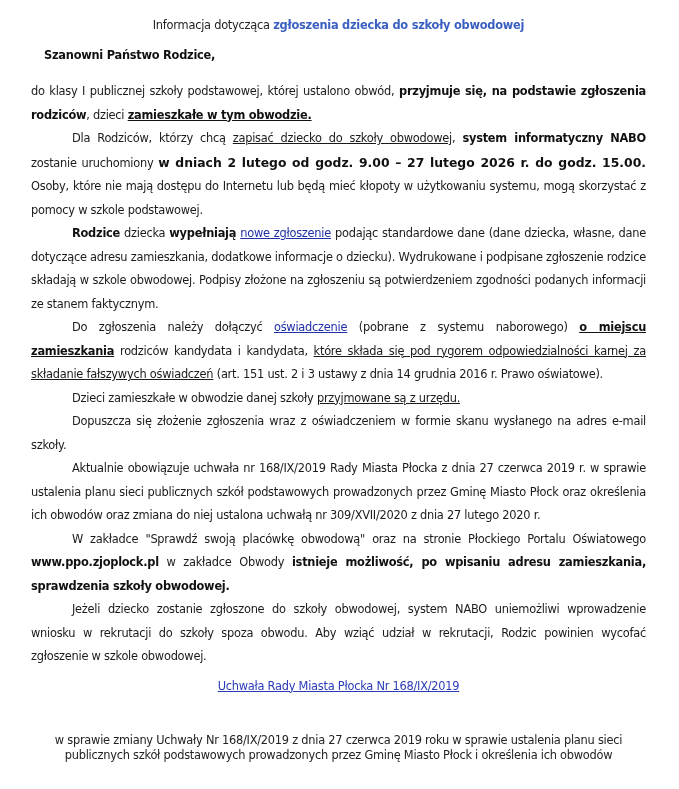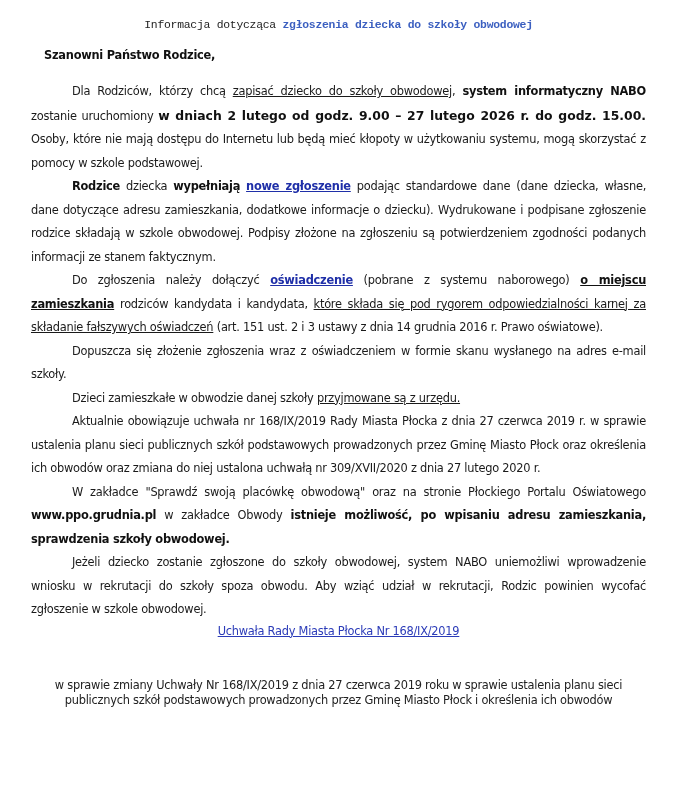--- a/index.html
+++ b/index.html
@@ -3,57 +3,58 @@
 <meta charset="utf-8">
 <style>
   html, body { margin: 0; padding: 0; background: #ffffff; }
   body {
     width: 679px; height: 789px; overflow: hidden;
     font-family: "DejaVu Sans", sans-serif;
     font-size: 11.4px; color: #1a1a1a;
     letter-spacing: -0.25px;
   }
   .page { padding: 16px 33px 0 31px; }
-  .header { text-align: center; line-height: 18px; margin: 0 0 12px 0; color: #222; font-family: Liberation Mono, monospace; }
+  .header { text-align: center; line-height: 18px; margin: 0 0 12px 0; color: #222; }
   .header .hl { color: #3b5fc0; font-weight: bold; }
   .greeting { font-weight: bold; margin: 0 0 16px 13px; line-height: 18px; color: #111; }
   p.j { margin: 0; text-align: justify; line-height: 23.5px; text-indent: 41px; }
   p.j.noindent { text-indent: 0; }
   b { font-weight: bold; color: #111; }
   u { text-decoration: underline; }
-  .lnk { color: #1f2fa8; text-decoration: underline; font-weight: bold; }
-  .doclink-block { text-align: center; line-height: 15px; margin-top: 2px; color: #222; }
+  .lnk { color: #1f2fa8; text-decoration: underline; font-weight: normal; }
+  .doclink-block { text-align: center; line-height: 15px; margin-top: 10px; color: #222; }
   .doclink-block + .doclink-block { margin-top: 24px; }
   .doclink { color: #2b3bb8; text-decoration: underline; }
 </style>
 </head>
 <body>
 
 <div class="page">
 
   <div class="header">
     <span>Informacja dotycząca </span><span class="hl">zgłoszenia dziecka do szkoły obwodowej</span><br>
   </div>
 
   <div class="greeting">Szanowni Państwo Rodzice,</div>
 
+  <p class="j noindent"><span>do klasy I publicznej szkoły podstawowej, której ustalono obwód, </span><b>przyjmuje się, na podstawie zgłoszenia rodziców</b><span>, dzieci </span><b><u>zamieszkałe w tym obwodzie.</u></b></p>
 
   <p class="j"><span>Dla Rodziców, którzy chcą </span><u>zapisać dziecko do szkoły obwodowej</u><span>, </span><b>system informatyczny NABO</b><span> zostanie uruchomiony  </span><b style="font-size:12.4px;letter-spacing:0;">w dniach 2 lutego od godz. 9.00 – 27 lutego 2026 r. do godz. 15.00.</b><span> Osoby, które nie mają dostępu do Internetu lub będą mieć kłopoty w użytkowaniu systemu, mogą skorzystać z pomocy w szkole podstawowej.</span></p>
 
   <p class="j"><b>Rodzice</b><span> dziecka </span><b>wypełniają</b><span> </span><a class="lnk" href="#">nowe zgłoszenie</a><span> podając standardowe dane (dane dziecka, własne, dane dotyczące adresu zamieszkania, dodatkowe informacje o dziecku). Wydrukowane i podpisane zgłoszenie rodzice składają w szkole obwodowej. Podpisy złożone na zgłoszeniu są potwierdzeniem zgodności podanych informacji ze stanem faktycznym.</span></p>
 
   <p class="j"><span>Do zgłoszenia należy dołączyć </span><a class="lnk" href="#">oświadczenie</a><span> (pobrane z systemu naborowego) </span><b><u>o miejscu zamieszkania</u></b><span> rodziców kandydata i kandydata, </span><u>które składa się pod rygorem odpowiedzialności karnej za składanie fałszywych oświadczeń</u><span> (art. 151 ust. 2 i 3 ustawy z dnia 14 grudnia 2016 r. Prawo oświatowe).</span></p>
 
+  <p class="j"><span>Dzieci zamieszkałe w obwodzie danej szkoły </span><u>przyjmowane są z urzędu.</u></p>
+
   <p class="j">Dopuszcza się złożenie zgłoszenia wraz z oświadczeniem w formie skanu wysłanego na adres e-mail szkoły.</p>
-
-  <p class="j"><span>Dzieci zamieszkałe w obwodzie danej szkoły </span><u>przyjmowane są z urzędu.</u></p>
 
   <p class="j">Aktualnie obowiązuje uchwała nr 168/IX/2019 Rady Miasta Płocka z dnia 27 czerwca 2019 r. w sprawie ustalenia planu sieci publicznych szkół podstawowych prowadzonych przez Gminę Miasto Płock oraz określenia ich obwodów oraz zmiana do niej ustalona uchwałą nr 309/XVII/2020 z dnia 27 lutego 2020 r.</p>
 
-  <p class="j"><span>W zakładce "Sprawdź swoją placówkę obwodową" oraz na stronie Płockiego Portalu Oświatowego </span><b>www.ppo.grudnia.pl</b><span> w zakładce Obwody </span><b>istnieje możliwość, po wpisaniu adresu zamieszkania, sprawdzenia szkoły obwodowej.</b></p>
+  <p class="j"><span>W zakładce "Sprawdź swoją placówkę obwodową" oraz na stronie Płockiego Portalu Oświatowego </span><b>www.ppo.zjoplock.pl</b><span> w zakładce Obwody </span><b>istnieje możliwość, po wpisaniu adresu zamieszkania, sprawdzenia szkoły obwodowej.</b></p>
 
   <p class="j">Jeżeli dziecko zostanie zgłoszone do szkoły obwodowej, system NABO uniemożliwi wprowadzenie wniosku w rekrutacji do szkoły spoza obwodu. Aby wziąć udział w rekrutacji, Rodzic powinien wycofać zgłoszenie w szkole obwodowej.</p>
 
   <div class="doclink-block">
     <a class="doclink" href="#">Uchwała Rady Miasta Płocka Nr 168/IX/2019</a><br>
   </div>
 
   <div class="doclink-block">
     <br>
     <span>w sprawie zmiany Uchwały Nr 168/IX/2019 z dnia 27 czerwca 2019 roku w sprawie ustalenia planu sieci publicznych szkół podstawowych prowadzonych przez Gminę Miasto Płock i określenia ich obwodów</span>

